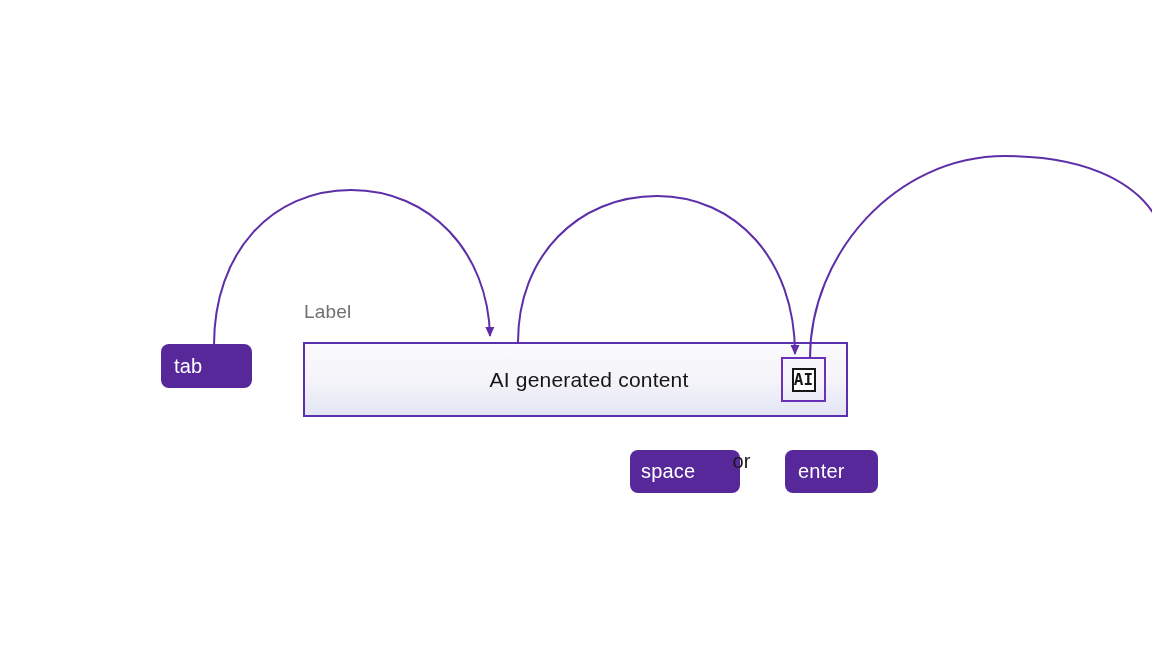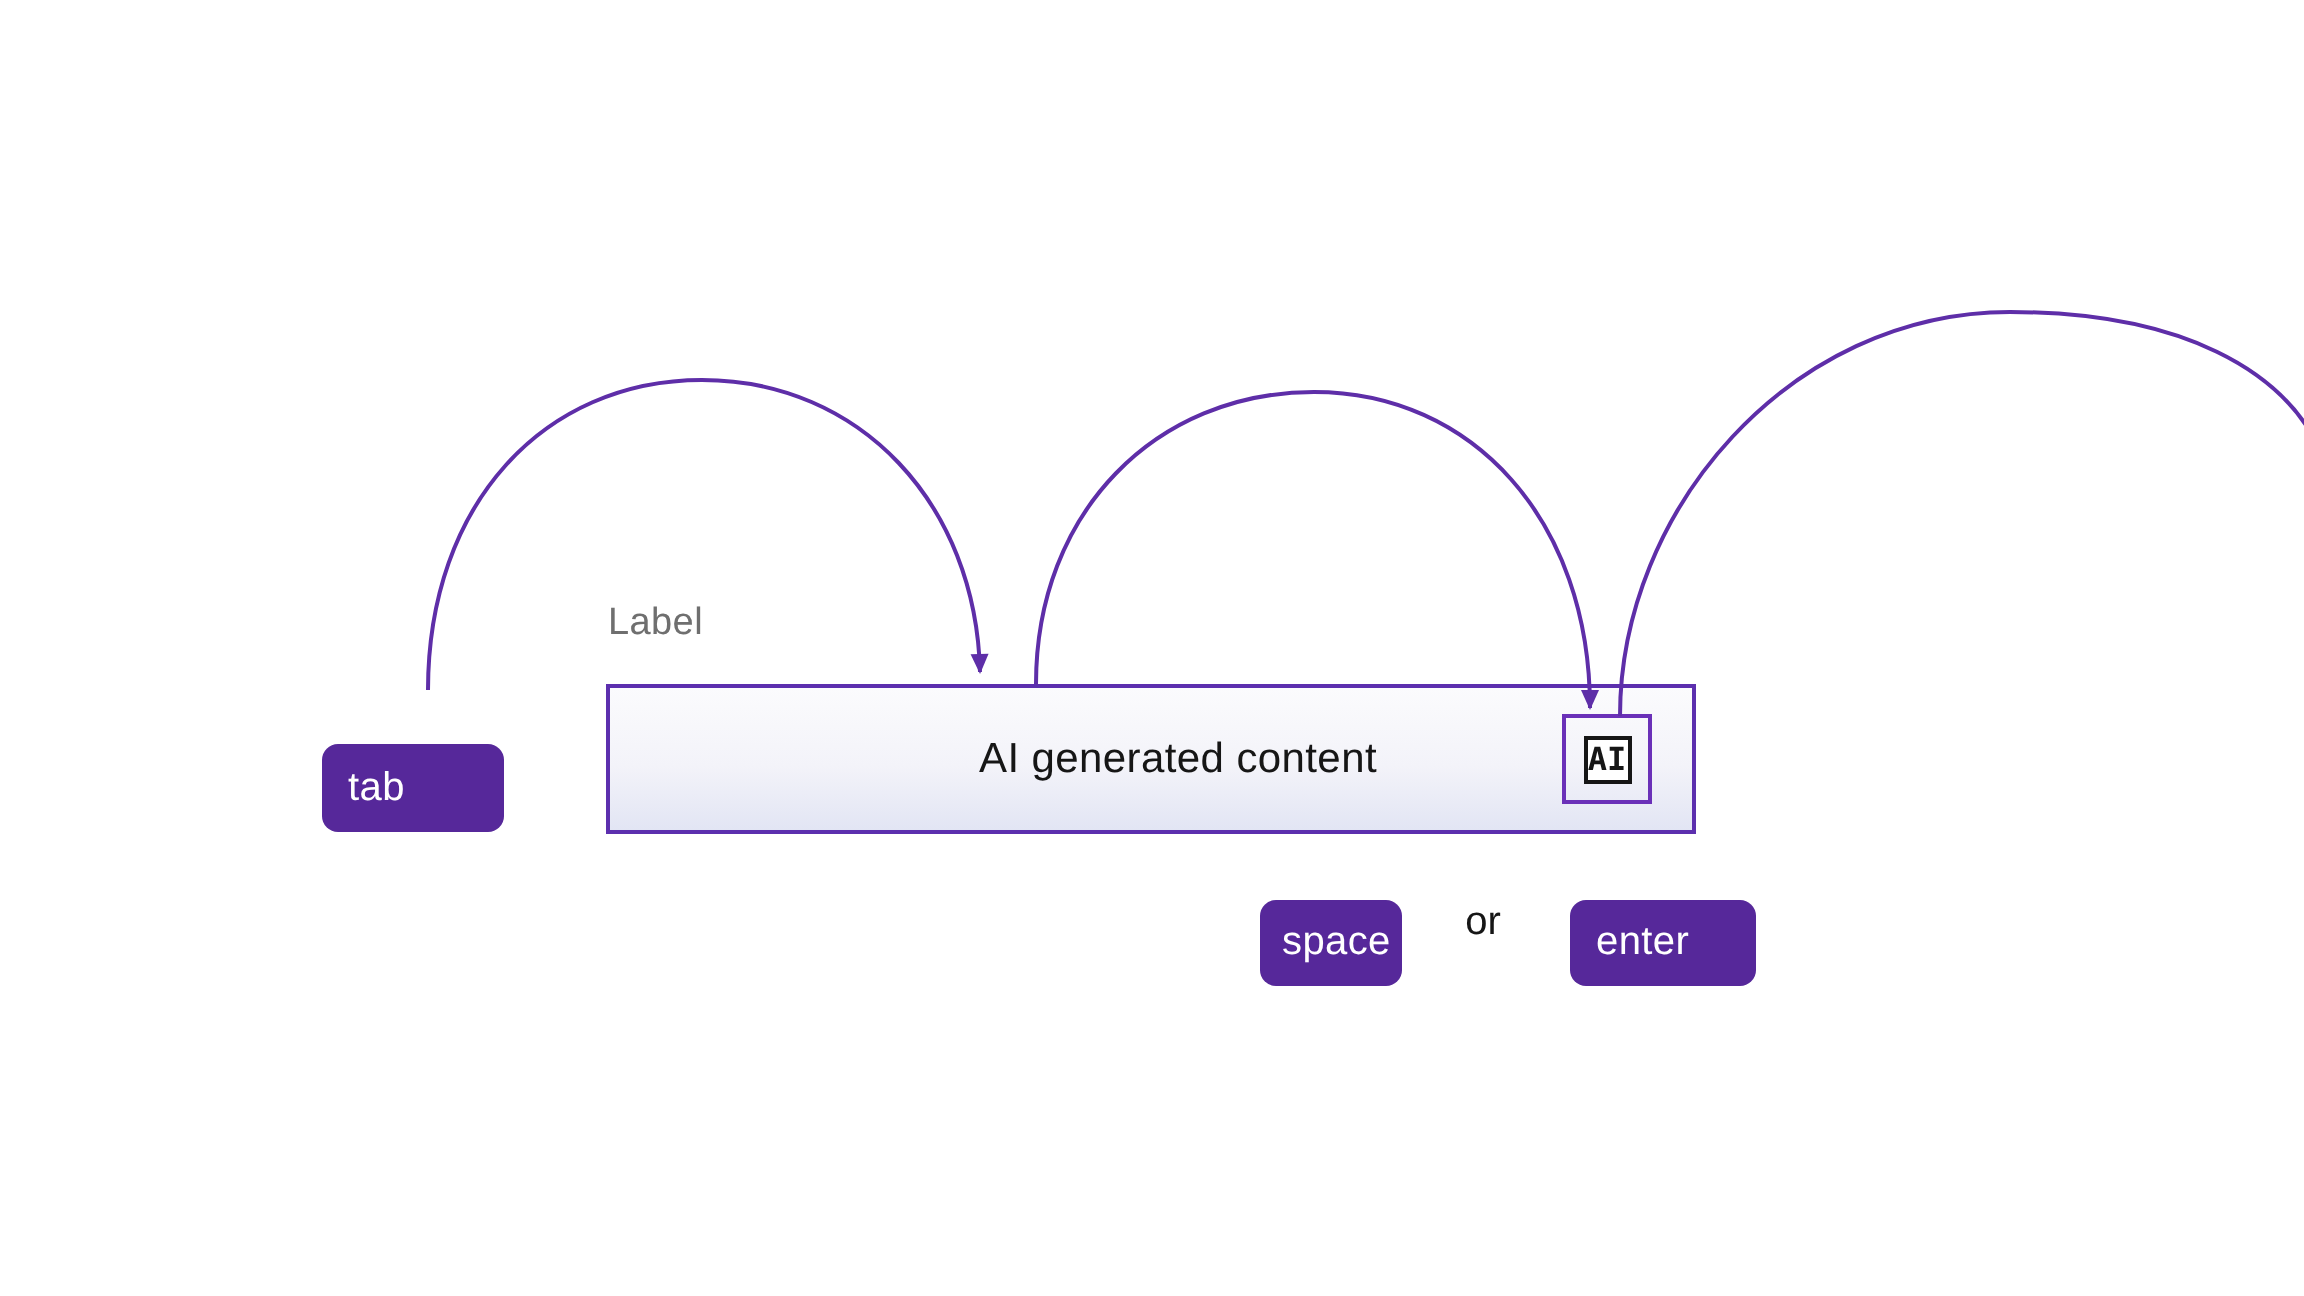--- a/index.html
+++ b/index.html
@@ -46,22 +46,22 @@
     background: var(--key-bg, #56289a);
     color: var(--key-text, #ffffff);
     border-radius: 8px;
     display: flex;
     align-items: center;
     padding-left: 13px;
     font-size: 20px;
     letter-spacing: 0.2px;
     z-index: 2;
   }
-  .key-tab   { left: 161px; top: 344px; width: 91px; height: 44px; margin-top: 28px; }
-  .key-space { left: 630px; top: 450px; width: 71px; height: 43px; padding-left: 11px; }
+  .key-tab   { left: 161px; top: 344px; width: 91px; height: 44px; }
+  .key-space { left: 630px; top: 450px; width: 110px; height: 43px; padding-left: 11px; }
   .key-enter { left: 760px; top: 450px; width: 93px; height: 43px; margin-left: 25px; }
 
   .field-label {
     position: absolute;
     left: 304px; top: 301px;
     font-size: 19px;
     color: var(--label-gray, #6f6f6f);
     letter-spacing: 0.2px;
     z-index: 2;
   }

